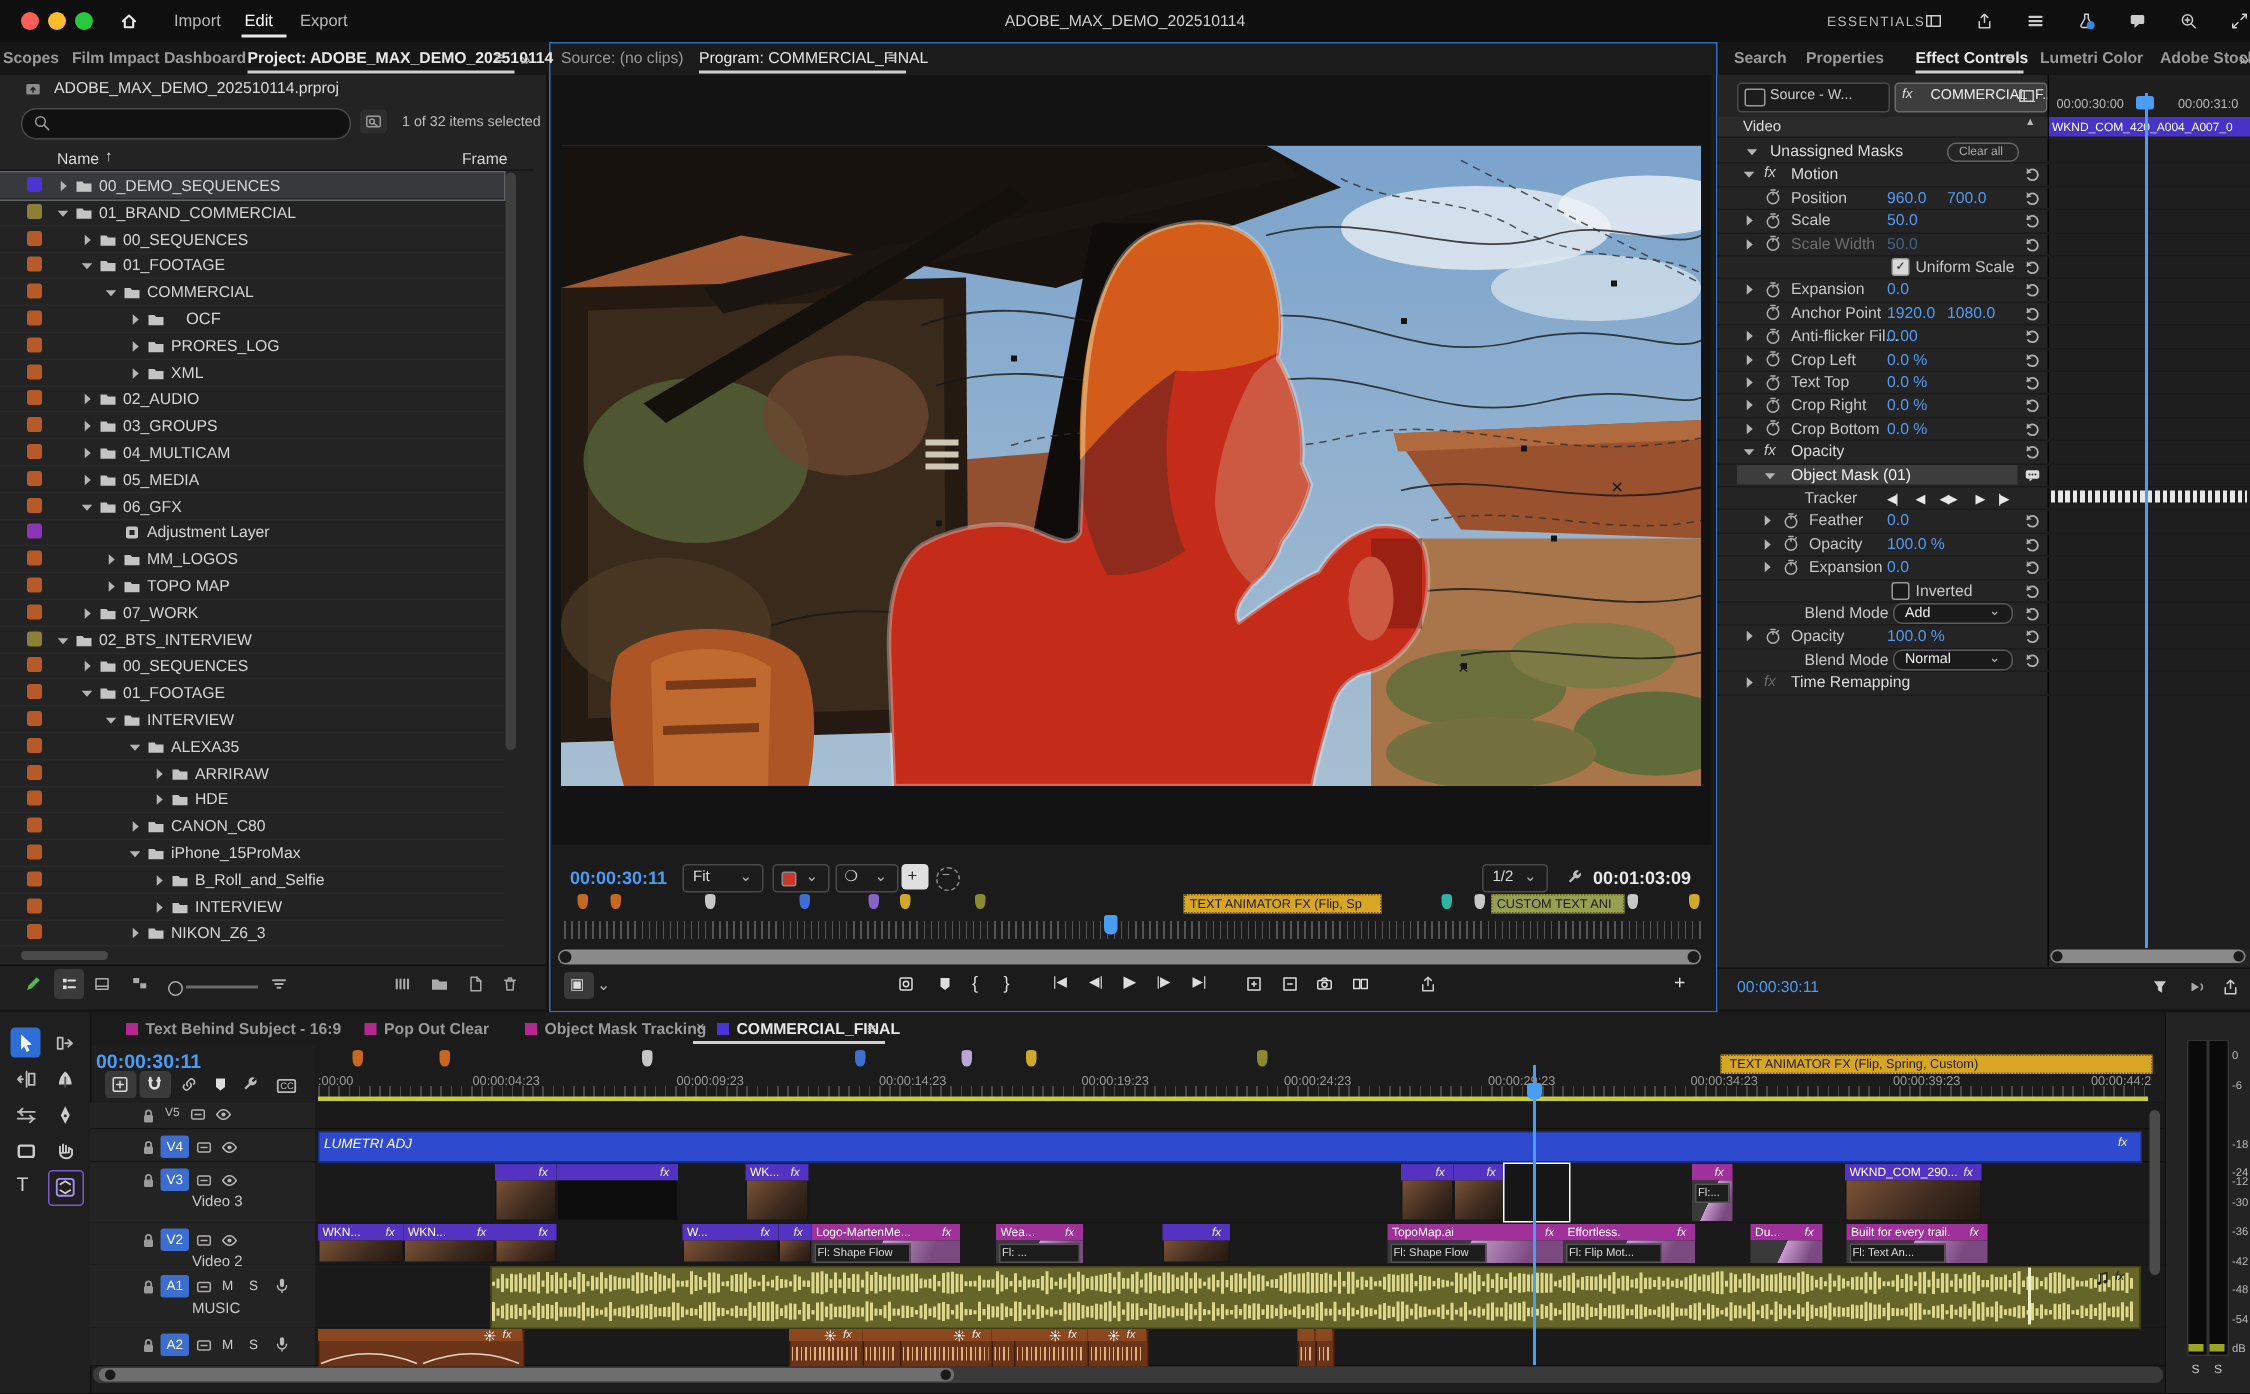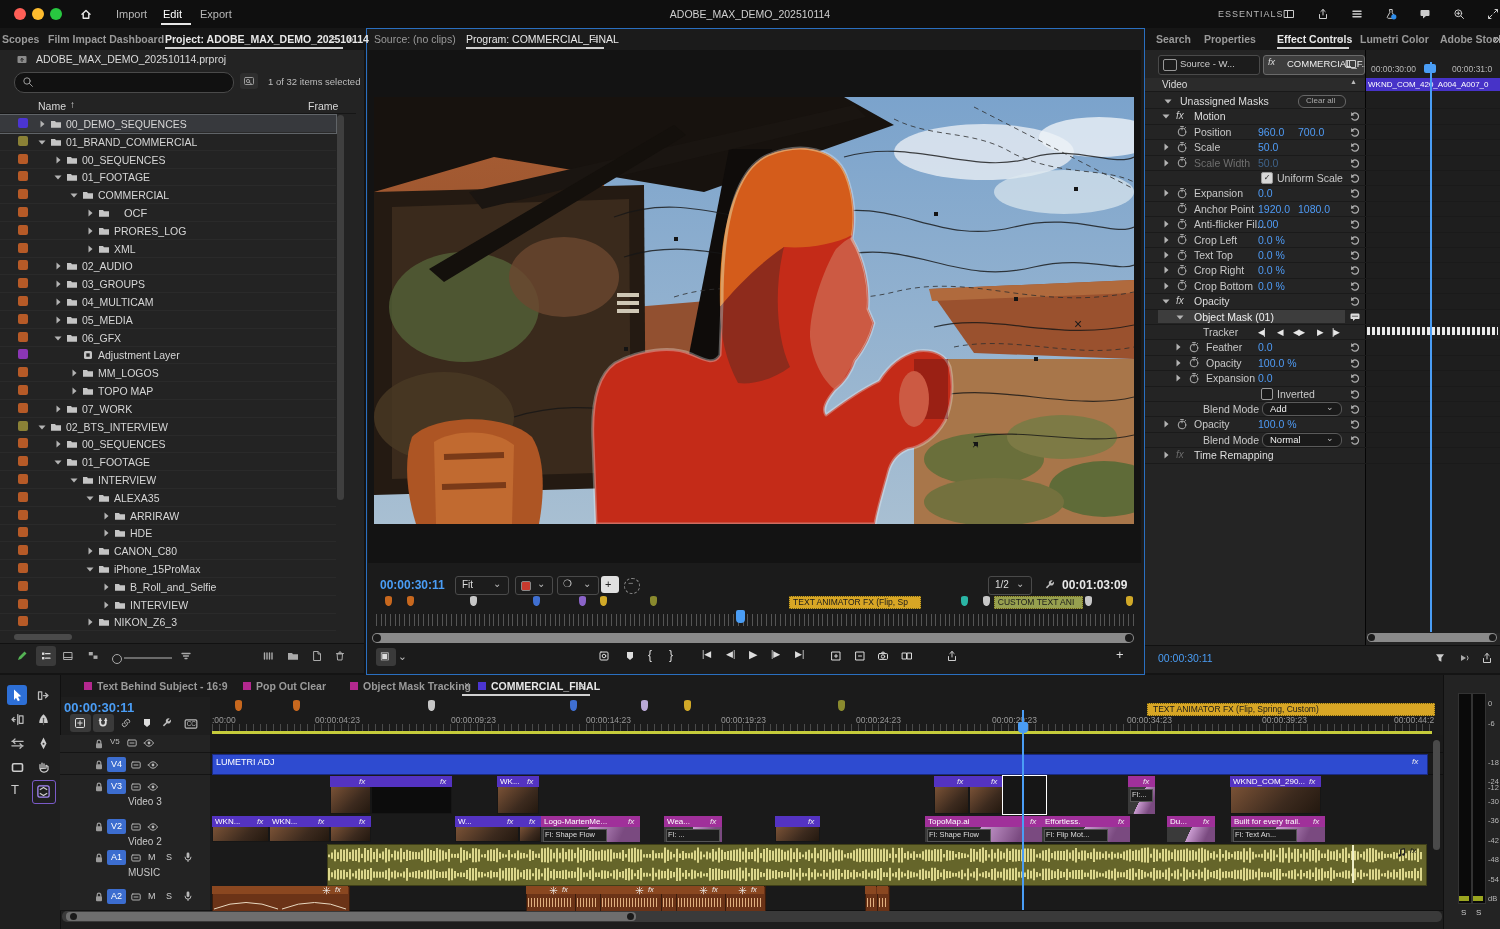--- a/index.html
+++ b/index.html
@@ -1416,21 +1416,21 @@
     </span>
     <div class="a" style="left: 148px; top: 891px; white-space: nowrap; font-size: 9px; color: rgb(204, 204, 204);">M</div>
     <div class="a" style="left: 166px; top: 891px; white-space: nowrap; font-size: 9px; color: rgb(204, 204, 204);">S</div>
     <span class="a" style="left: 182px; top: 890px; width: 12px; height: 12px;">
       <svg width="12" height="12" viewBox="0 0 12 12" fill="none" stroke-linecap="round" stroke-linejoin="round">
         <rect x="4.6" y="1.5" width="2.8" height="5.6" rx="1.4" fill="#b8b8b8"></rect>
         <path d="M3 6.2a3 3 0 0 0 6 0M6 9.2v1.4" stroke="#b8b8b8"></path>
       </svg>
     </span>
     <div class="a" style="left: 212px; top: 754px; width: 1214px; height: 19px; background: rgb(46, 75, 208); border: 1px solid rgb(26, 42, 128);"></div>
-    <div class="a" style="left: 216px; top: 757px; white-space: nowrap; font-size: 9px; color: rgb(255, 255, 255);">LUMETRI ADJ</div>
+    <div class="a" style="left: 216px; top: 757px; white-space: nowrap; font-size: 9px; color: rgb(255, 255, 255); font-style: italic;">LUMETRI ADJ</div>
     <div class="a" style="left: 1412px; top: 757px; white-space: nowrap; font-style: italic; font-size: 8px; color: rgb(238, 238, 238);">fx</div>
     <div class="a" style="left: 330px; top: 776px; width: 41px; height: 38px; background: rgb(22, 22, 22);"></div>
     <div class="a" style="left: 330px; top: 776px; width: 41px; height: 11px; background: rgb(84, 51, 194);"></div>
     <div class="a" style="left: 359px; top: 777px; white-space: nowrap; font-style: italic; font-size: 8px; color: rgb(238, 238, 238);">fx</div>
     <div class="a" style="left: 331px; top: 787px; width: 39px; height: 26px; background: linear-gradient(135deg, rgb(122, 82, 54), rgb(60, 42, 30) 60%, rgb(35, 24, 15));"></div>
     <div class="a" style="left: 371px; top: 776px; width: 81px; height: 38px; background: rgb(22, 22, 22);"></div>
     <div class="a" style="left: 371px; top: 776px; width: 81px; height: 11px; background: rgb(84, 51, 194);"></div>
     <div class="a" style="left: 440px; top: 777px; white-space: nowrap; font-style: italic; font-size: 8px; color: rgb(238, 238, 238);">fx</div>
     <div class="a" style="left: 372px; top: 787px; width: 79px; height: 26px; background: rgb(12, 12, 12);"></div>
     <div class="a" style="left: 497px; top: 776px; width: 42px; height: 38px; background: rgb(22, 22, 22);"></div>

